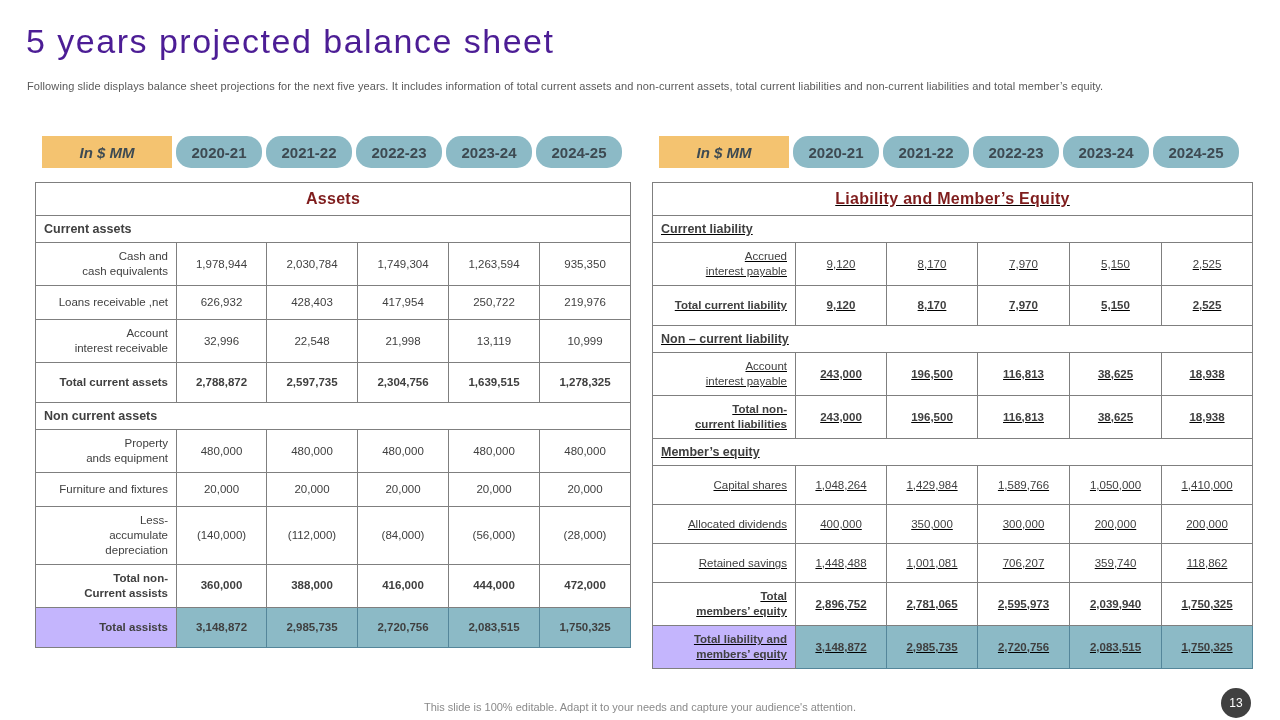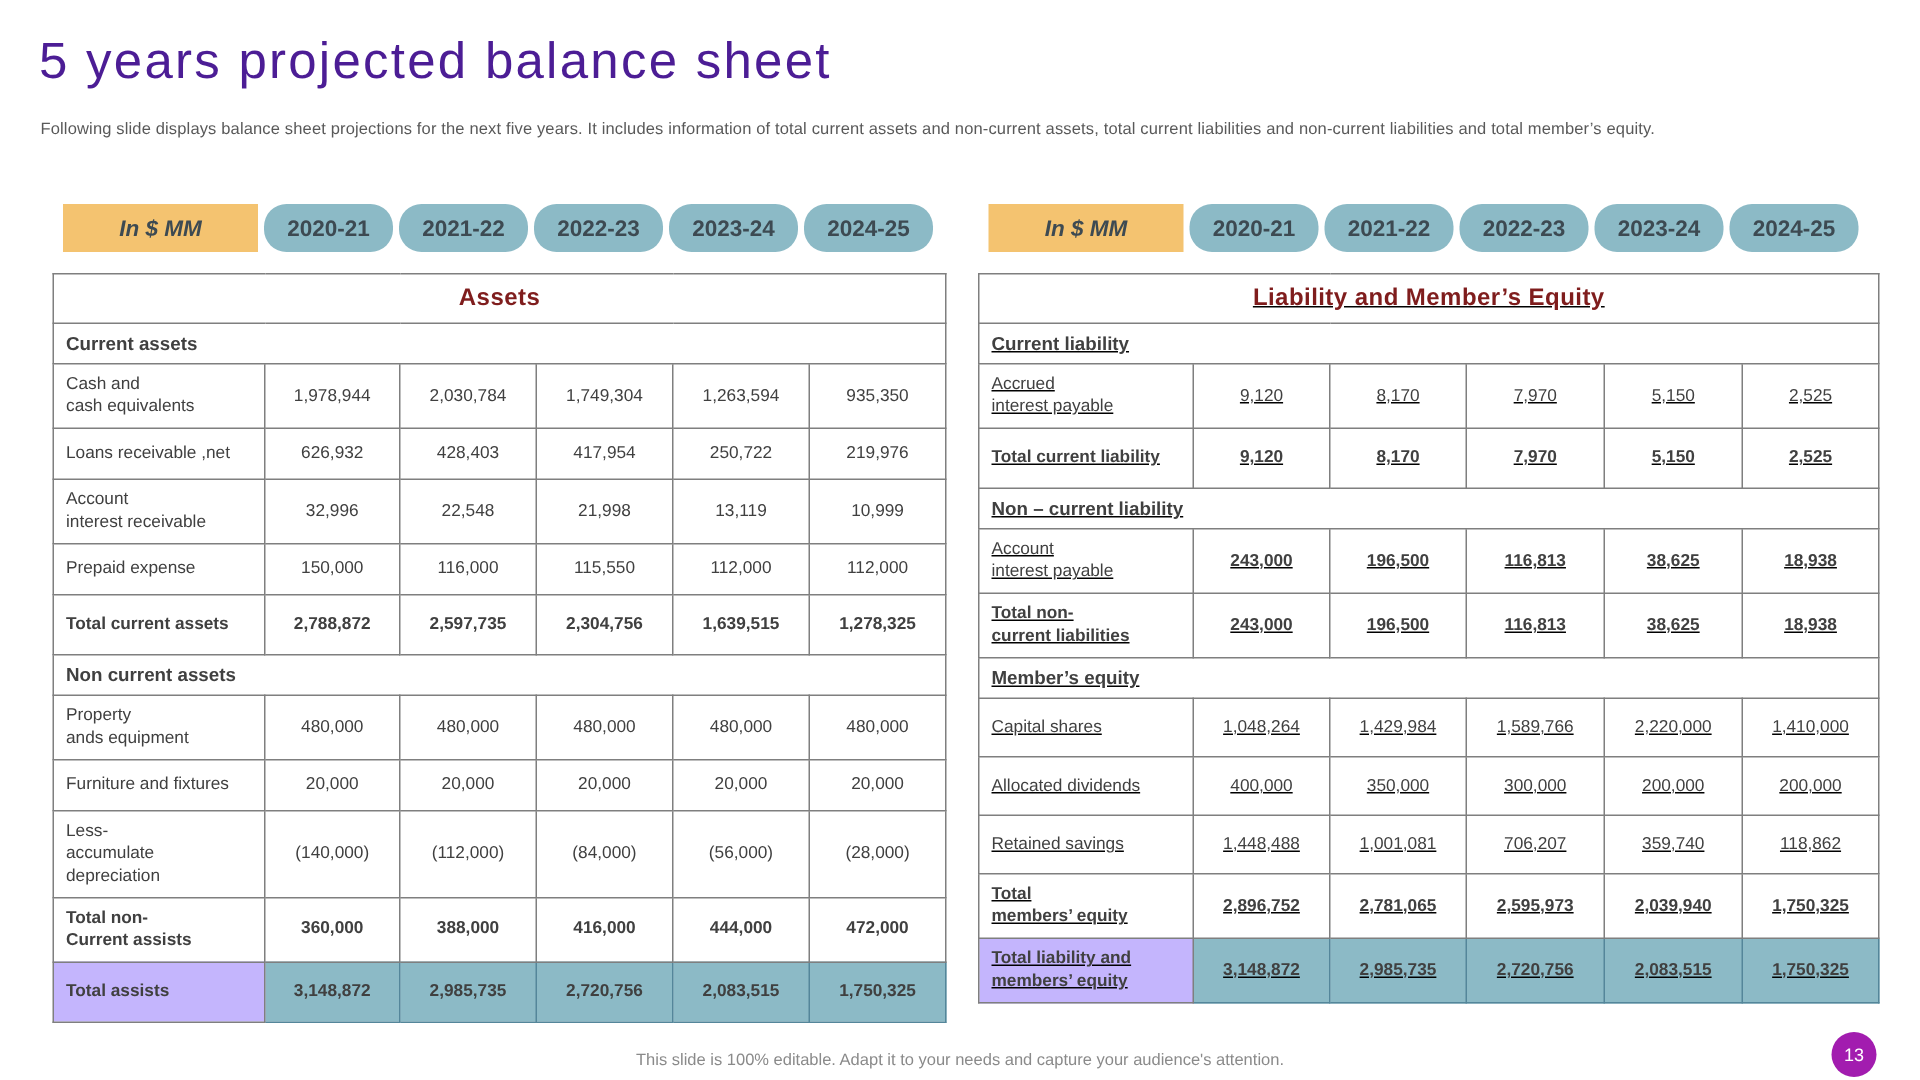--- a/index.html
+++ b/index.html
@@ -34,38 +34,38 @@
     border: 1px solid #7f7f7f; height: 33px;
     font-size: 16px; font-weight: bold; color: #7f1d1d;
     text-align: center; letter-spacing: 0.3px;
   }
   .cell {
     border: 1px solid #7f7f7f;
     font-size: 11.5px; color: #404040;
     line-height: 1.3; vertical-align: middle;
   }
   .section-cell { font-weight: bold; font-size: 12.5px; text-align: left; padding: 5px 8px; height: 26px; }
-  .label-cell { text-align: left; padding: 6px 8px; white-space: pre-line; }
+  .label-cell { text-align: right; padding: 6px 8px; white-space: pre-line; }
   .value-cell { text-align: center; padding: 6px 2px; }
   .row-data .cell { height: 34px; }
   .t-right .row-data .cell { height: 39px; }
   .row-total .cell { height: 40px; font-weight: bold; }
   .bold { font-weight: bold; }
   .row-grand .cell { height: 40px; font-weight: bold; }
   .row-grand .label-cell { background: #c4b5fd; }
   .row-grand .value-cell { background: #8cbac6; border-color: #54869a; }
 
   .slide-footer {
     position: absolute; left: 0; top: 701px; width: 1280px;
     text-align: center; font-size: 11px; color: #8a8a8a;
   }
   .page-circle {
     position: absolute; right: 29px; top: 688px;
     width: 30px; height: 30px; border-radius: 50%;
-    background: #a21caf; color: #ffffff;
+    background: #404040; color: #ffffff;
     display: flex; align-items: center; justify-content: center;
     font-size: 12px;
   }
 </style>
 </head>
 <body>
 
 <div class="slide">
 
   <h1 class="slide-title">5 years projected balance sheet</h1>
@@ -126,28 +126,20 @@
         </tr>
         <tr class="row-data">
           <td class="cell label-cell">Account
 interest receivable</td>
           <td class="cell value-cell">32,996</td>
           <td class="cell value-cell">22,548</td>
           <td class="cell value-cell">21,998</td>
           <td class="cell value-cell">13,119</td>
           <td class="cell value-cell">10,999</td>
         </tr>
-        <tr class="row-data">
-          <td class="cell label-cell">Prepaid expense</td>
-          <td class="cell value-cell">150,000</td>
-          <td class="cell value-cell">116,000</td>
-          <td class="cell value-cell">115,550</td>
-          <td class="cell value-cell">112,000</td>
-          <td class="cell value-cell">112,000</td>
-        </tr>
         <tr class="row-total">
           <td class="cell label-cell">Total current assets</td>
           <td class="cell value-cell">2,788,872</td>
           <td class="cell value-cell">2,597,735</td>
           <td class="cell value-cell">2,304,756</td>
           <td class="cell value-cell">1,639,515</td>
           <td class="cell value-cell">1,278,325</td>
         </tr>
         <tr class="row-section">
           <td colspan="6" class="cell section-cell">Non current assets</td>
@@ -256,21 +248,21 @@
           <td class="cell value-cell">18,938</td>
         </tr>
         <tr class="row-section">
           <td colspan="6" class="cell section-cell">Member’s equity</td>
         </tr>
         <tr class="row-data">
           <td class="cell label-cell">Capital shares</td>
           <td class="cell value-cell">1,048,264</td>
           <td class="cell value-cell">1,429,984</td>
           <td class="cell value-cell">1,589,766</td>
-          <td class="cell value-cell">2,220,000</td>
+          <td class="cell value-cell">1,050,000</td>
           <td class="cell value-cell">1,410,000</td>
         </tr>
         <tr class="row-data">
           <td class="cell label-cell">Allocated dividends</td>
           <td class="cell value-cell">400,000</td>
           <td class="cell value-cell">350,000</td>
           <td class="cell value-cell">300,000</td>
           <td class="cell value-cell">200,000</td>
           <td class="cell value-cell">200,000</td>
         </tr>

